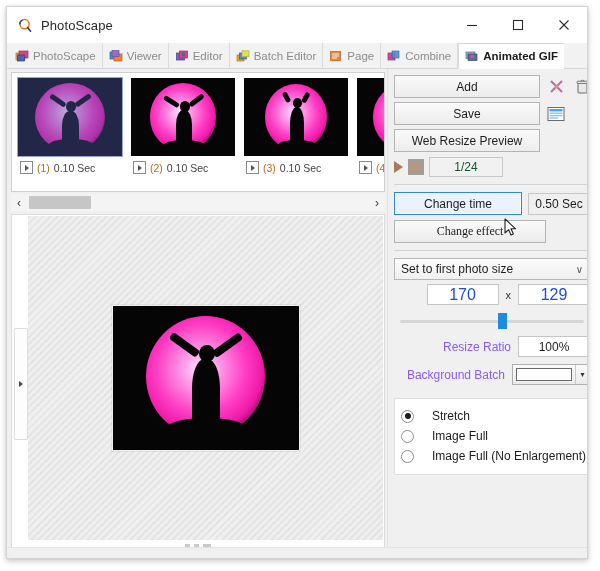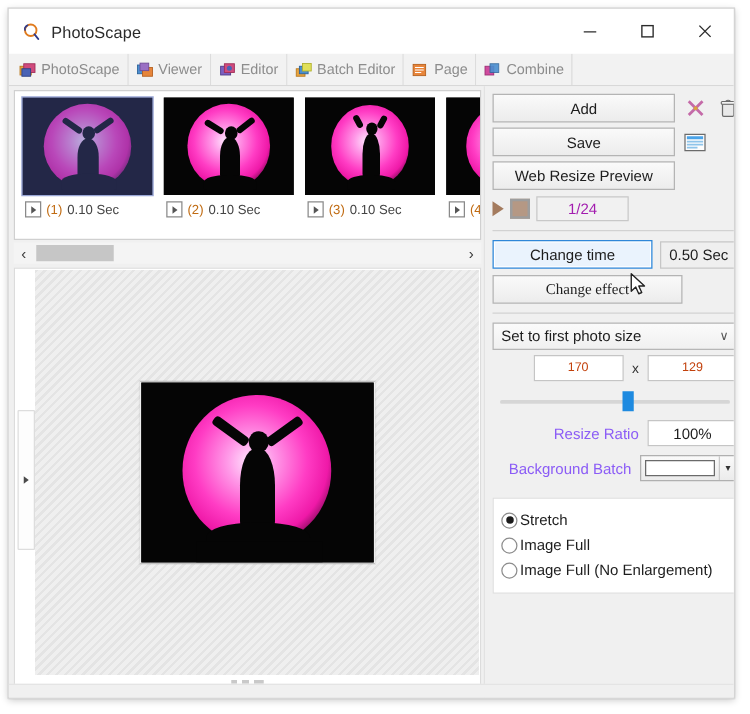--- a/index.html
+++ b/index.html
@@ -376,21 +376,21 @@
     background: #b59884;
     box-sizing: border-box;
     cursor: pointer;
   }
   .frame-count {
     width: 74px;
     height: 20px;
     background: #f1f1f1;
     border: 1px solid #c8c8c8;
     font-size: 12px;
-    color: #a21caf;
+    color: #14532d;
     display: flex;
     align-items: center;
     justify-content: center;
     box-sizing: border-box;
   }
 
   .sep {
     height: 1px;
     background: #d2d2d2;
     margin: 7px 4px 7px 2px;
@@ -432,22 +432,22 @@
     display: flex;
     align-items: center;
     gap: 7px;
     justify-content: flex-end;
     width: 196px;
   }
   .num-field {
     width: 72px; height: 21px;
     background: #fff;
     border: 1px solid #c5c5c5;
-    font-size: 10px;
-    color: #c2410c;
+    font-size: 16px;
+    color: #1d4ed8;
     display: flex; align-items: center; justify-content: center;
     box-sizing: border-box;
   }
   .x-lab { font-size: 11px; color: #333; }
 
   .slider-row {
     margin: 8px 0 0 2px;
     width: 196px;
     position: relative;
     height: 16px;
@@ -527,21 +527,21 @@
     margin: 13px 0 0 2px;
     width: 200px;
     background: #fff;
     border: 1px solid #dedede;
     padding: 7px 6px 8px 6px;
     box-sizing: border-box;
   }
   .radio-item {
     display: flex;
     align-items: center;
-    gap: 2px;
+    gap: 18px;
     font-size: 12px;
     color: #1d1d1d;
     padding: 3px 0;
     cursor: default;
     white-space: nowrap;
   }
   .radio-mark {
     width: 13px; height: 13px;
     border-radius: 50%;
     border: 1px solid #8d8d8d;
@@ -674,20 +674,30 @@
     <div class="tab">
       <span class="tab-ico">
         <svg width="14" height="14" viewBox="0 0 14 14">
           <rect x="1" y="4" width="7" height="7" fill="#cf4b9e" stroke="#9b2f73" stroke-width="0.7"></rect>
           <rect x="5" y="2" width="7" height="7" fill="#4a8fd0" stroke="#2b6299" stroke-width="0.7" opacity="0.9"></rect>
         </svg>
       </span>
       <span>Combine</span>
     </div>
 
+    <div class="tab active">
+      <span class="tab-ico">
+        <svg width="14" height="14" viewBox="0 0 14 14">
+          <rect x="1" y="3" width="9" height="6.5" fill="#9aa9c9" stroke="#5d6c8c" stroke-width="0.7"></rect>
+          <rect x="3" y="5" width="9" height="6.5" fill="#5b6c93" stroke="#39486b" stroke-width="0.7"></rect>
+          <circle cx="7.2" cy="7.5" r="1.8" fill="#d84fa4"></circle>
+        </svg>
+      </span>
+      <span>Animated GIF</span>
+    </div>
   </div>
 
   <div class="body-split">
 
     <div class="left-pane">
 
       <div class="thumbstrip-wrap">
         <div class="thumbs">
 
           <div class="thumb-cell selected">

